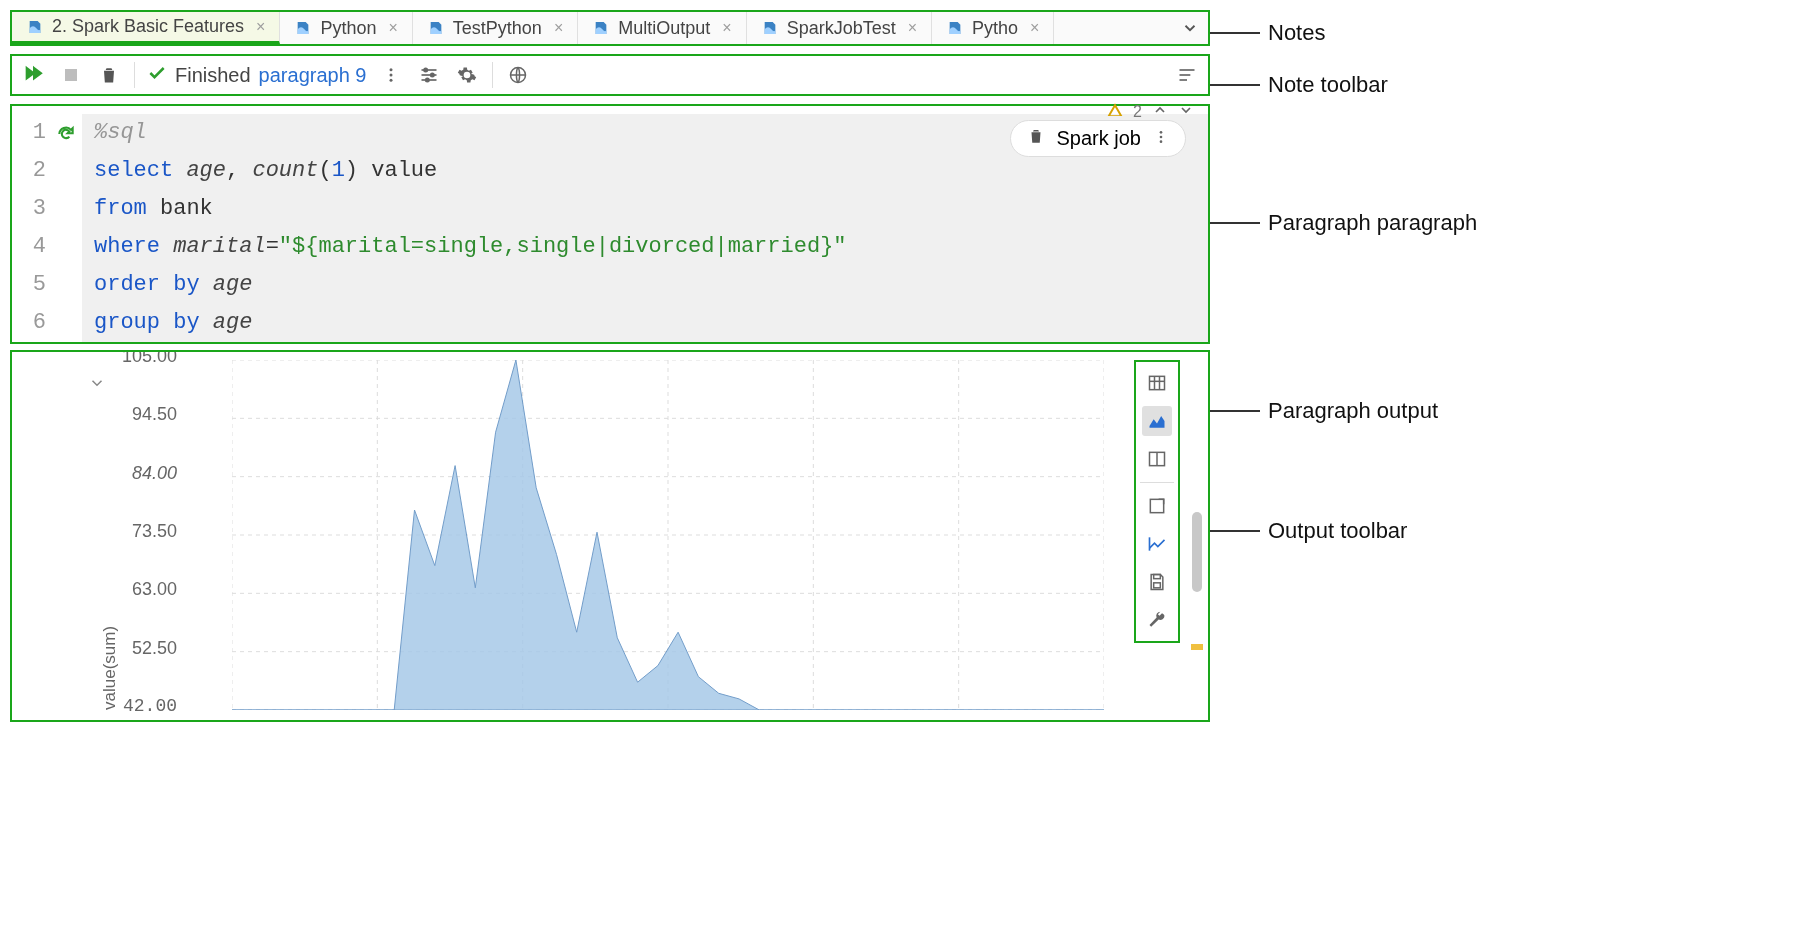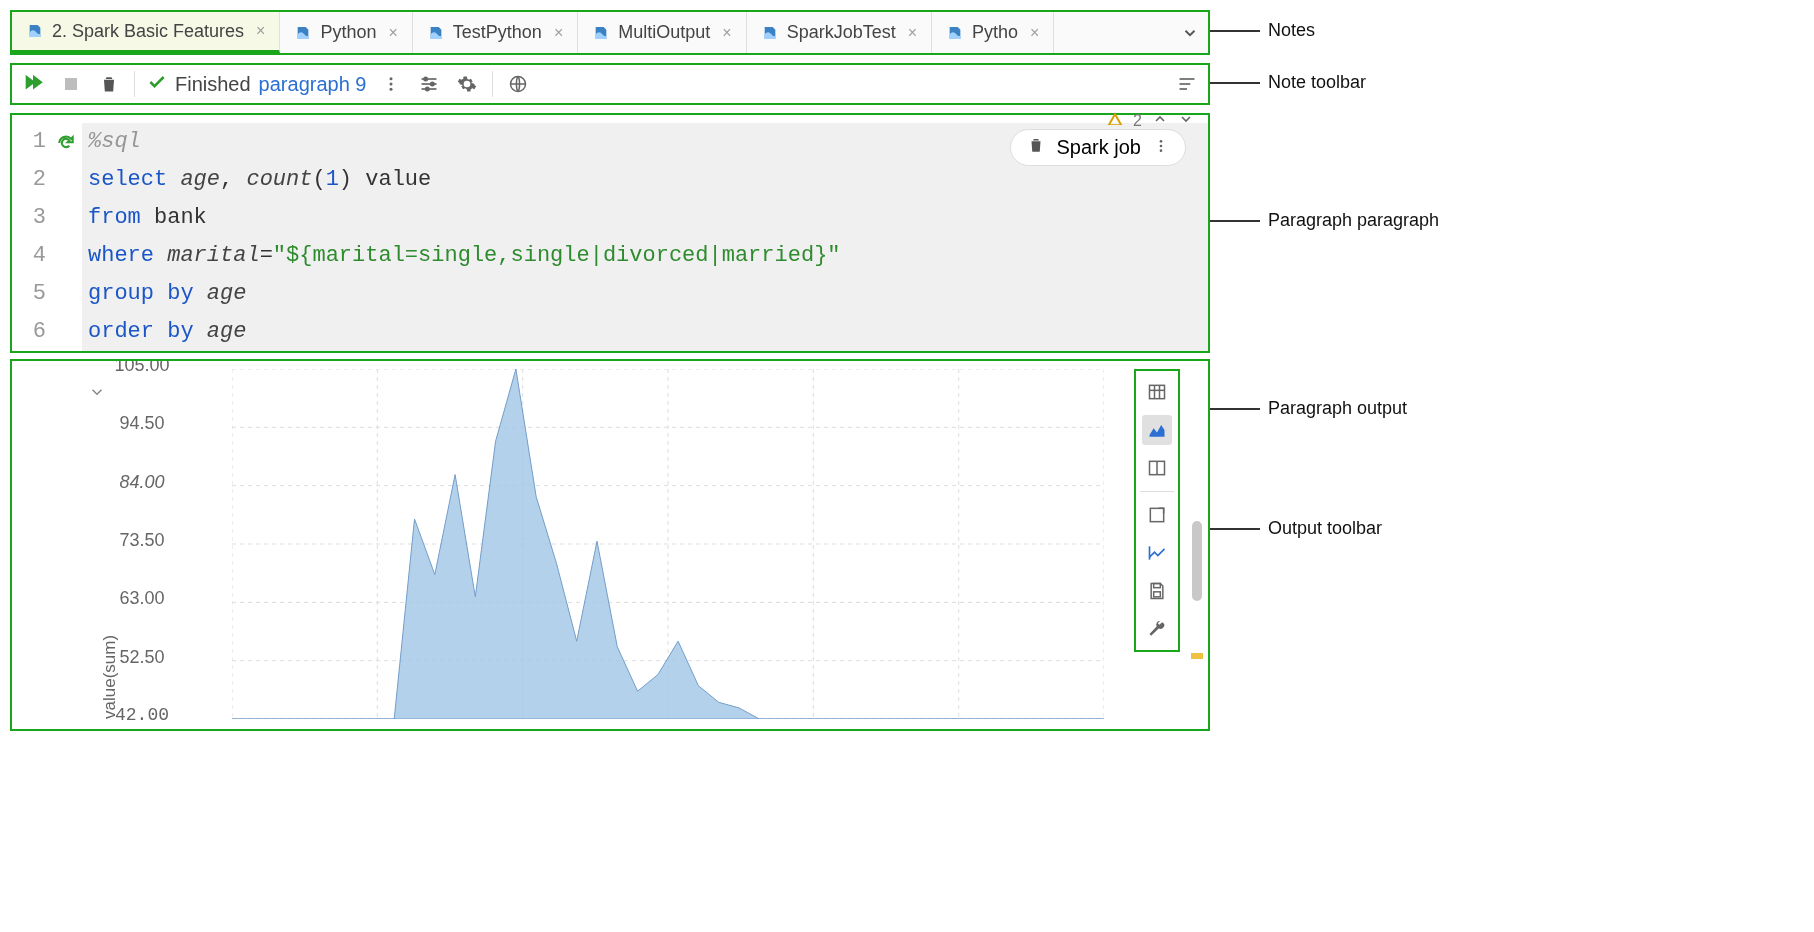--- a/index.html
+++ b/index.html
@@ -7,24 +7,24 @@
     margin: 0;
     font-family: -apple-system, BlinkMacSystemFont, "Segoe UI", Arial, sans-serif;
     background: #fff;
     font-size: 14px;
   }
   .outer { display: flex; padding: 10px; }
   .app { width: 1200px; }
   .annotations { flex: 1; position: relative; }
   .ann-row { position: absolute; left: 0; display: flex; align-items: center; }
   .ann-line { height: 2px; background: #333; }
-  .ann-label { font-size: 18px; font-weight: 400; color: #111; white-space: nowrap; margin-left: 8px; }
+  .ann-label { font-size: 22px; font-weight: 400; color: #111; white-space: nowrap; margin-left: 8px; }
 
   
-  .tab-bar { border: 2px solid #1aa61a; display: flex; align-items: stretch; height: 45px; background: #fafafa; }
+  .tab-bar { border: 2px solid #1aa61a; display: flex; align-items: stretch; height: 36px; background: #fafafa; }
   .tab { display: flex; align-items: center; gap: 8px; padding: 0 14px; border-right: 1px solid #e0e0e0; color: #444; font-size: 18px; cursor: pointer; }
   .tab.active { background: #f5f9e6; border-bottom: 3px solid #1aa61a; }
   .tab-icon { width: 18px; height: 18px; display: inline-flex; align-items: center; justify-content: center; }
   .tab-close { color: #9e9e9e; font-size: 16px; margin-left: 4px; }
   .tab-more { width: 36px; display: flex; align-items: center; justify-content: center; color: #666; }
   .note-ico { width:16px; height:16px; }
 
   
   .note-toolbar { margin-top: 8px; border: 2px solid #1aa61a; height: 42px; display: flex; align-items: center; padding: 0 8px; gap: 12px; background: #fff; text-align: center; }
   .nt-btn { width: 26px; height: 26px; display: flex; align-items: center; justify-content: center; color: #666; cursor: pointer; }
@@ -38,40 +38,40 @@
   
   .paragraph-wrap { margin-top: 8px; border: 2px solid #1aa61a; position: relative; }
   .para-topright { position: absolute; top: -4px; right: 14px; font-size: 16px; color: #777; display: flex; gap: 10px; align-items: center; }
   .spark-job { position: absolute; top: 14px; right: 22px; display: flex; align-items: center; gap: 12px; padding: 6px 16px; border: 1px solid #ddd; border-radius: 22px; background: #fff; z-index: 5; color: #000000; font-size: 20px; }
   .spark-job .trash { color: #555; }
   .editor { display: flex; margin: 8px 0 0 0; background: #f0f0f0; font-family: "SFMono-Regular", Consolas, "Liberation Mono", Menlo, monospace; font-size: 22px; line-height: 38px; min-height: 228px; }
   .gutter { width: 40px; text-align: right; color: #999; padding-right: 6px; background: #fff; }
   .gutter div { height: 38px; }
   .foldcol { width: 30px; background: #fff; position: relative; }
   .foldcol .refresh { color: #2e9e2e; position:absolute; top:6px; left:4px; }
-  .codearea { flex: 1; padding-left: 6px; position: relative; }
+  .codearea { flex: 1; padding-left: 12px; position: relative; }
   .codeline { height: 38px; white-space: pre; }
   .c-mag { color: #969696; font-style: italic; }
   .c-kw { color: #1a56c7; }
   .c-id { color: #444; font-style: italic; }
   .c-plain { color: #333; }
   .c-num { color: #1a56c7; }
   .c-str { color: #2e8b2e; }
 
   
   .output-wrap { margin-top: 6px; border: 2px solid #1aa61a; position: relative; padding: 6px 6px 0 6px; height: 372px; overflow: hidden; }
   .collapse-arrow { position: absolute; top: 22px; left: 76px; color: #888; }
   .output-toolbar { position: absolute; top: 8px; right: 28px; border: 2px solid #1aa61a; width: 46px; display: flex; flex-direction: column; align-items: center; padding: 6px 0; gap: 8px; background: #fff; z-index: 3; }
   .ot-btn { width: 30px; height: 30px; display: flex; align-items: center; justify-content: center; color: #666; cursor: pointer; }
   .ot-btn.selected { background: #e0e0e0; color: #2a6fd1; border-radius: 3px; }
   .ot-sep { width: 80%; height: 1px; background: #ddd; }
   .scrollbar { position: absolute; right: 6px; top: 160px; width: 10px; height: 80px; background: #c8c8c8; border-radius: 5px; }
   .scroll-mark { position: absolute; right: 5px; top: 292px; width: 12px; height: 6px; background: #f0c040; }
   .ylabel { position: absolute; left: 108px; bottom: 10px; transform: rotate(-90deg); transform-origin: left bottom; font-size: 17px; color: #666; }
-  .ytick { position: absolute; right: 0; font-size: 18px; color: #666; text-align: center; width: 70px; }
+  .ytick { position: absolute; right: 0; font-size: 18px; color: #666; text-align: right; width: 70px; }
   .ytick-group { position: absolute; left: 85px; top: 0; width: 80px; height: 100%; }
   .grid { position: absolute; left: 220px; top: 8px; width: 872px; height: 350px; }
   .grid line.h { stroke: #ddd; stroke-dasharray: 4 4; }
   .grid line.v { stroke: #ddd; stroke-dasharray: 4 4; }
   .area-path { fill: #a7c9e8; stroke: #5a8cc0; stroke-width: 1; opacity: 0.85; }
 </style>
 </head>
 <body>
 
 <div class="outer">
@@ -264,22 +264,22 @@
             <svg width="20" height="20" viewBox="0 0 24 24" fill="none" stroke="#2e9e2e" stroke-width="2.5">
                 <path d="M4 12a8 8 0 0114-5l2-2v6h-6l2-2a5 5 0 100 6"></path>
               </svg>
           </span>
         </div>
         <div class="codearea">
           <div class="codeline"><span class="c-mag">%sql</span></div>
           <div class="codeline"><span class="c-kw">select</span> <span class="c-id">age</span><span class="c-plain">, </span><span class="c-id">count</span><span class="c-plain">(</span><span class="c-num">1</span><span class="c-plain">) value</span></div>
           <div class="codeline"><span class="c-kw">from</span><span class="c-plain"> bank</span></div>
           <div class="codeline"><span class="c-kw">where</span><span class="c-id"> marital</span><span class="c-plain">=</span><span class="c-str">"${marital=single,single|divorced|married}"</span></div>
+          <div class="codeline"><span class="c-kw">order by</span><span class="c-id"> age</span></div>
           <div class="codeline"><span class="c-kw">group by</span><span class="c-id"> age</span></div>
-          <div class="codeline"><span class="c-kw">order by</span><span class="c-id"> age</span></div>
         </div>
       </div>
     </div>
 
     <div class="output-wrap">
       <span class="collapse-arrow">
         <svg width="18" height="18" viewBox="0 0 24 24" fill="none" stroke="#888" stroke-width="2">
             <polyline points="6 9 12 15 18 9"></polyline>
           </svg>
       </span>

